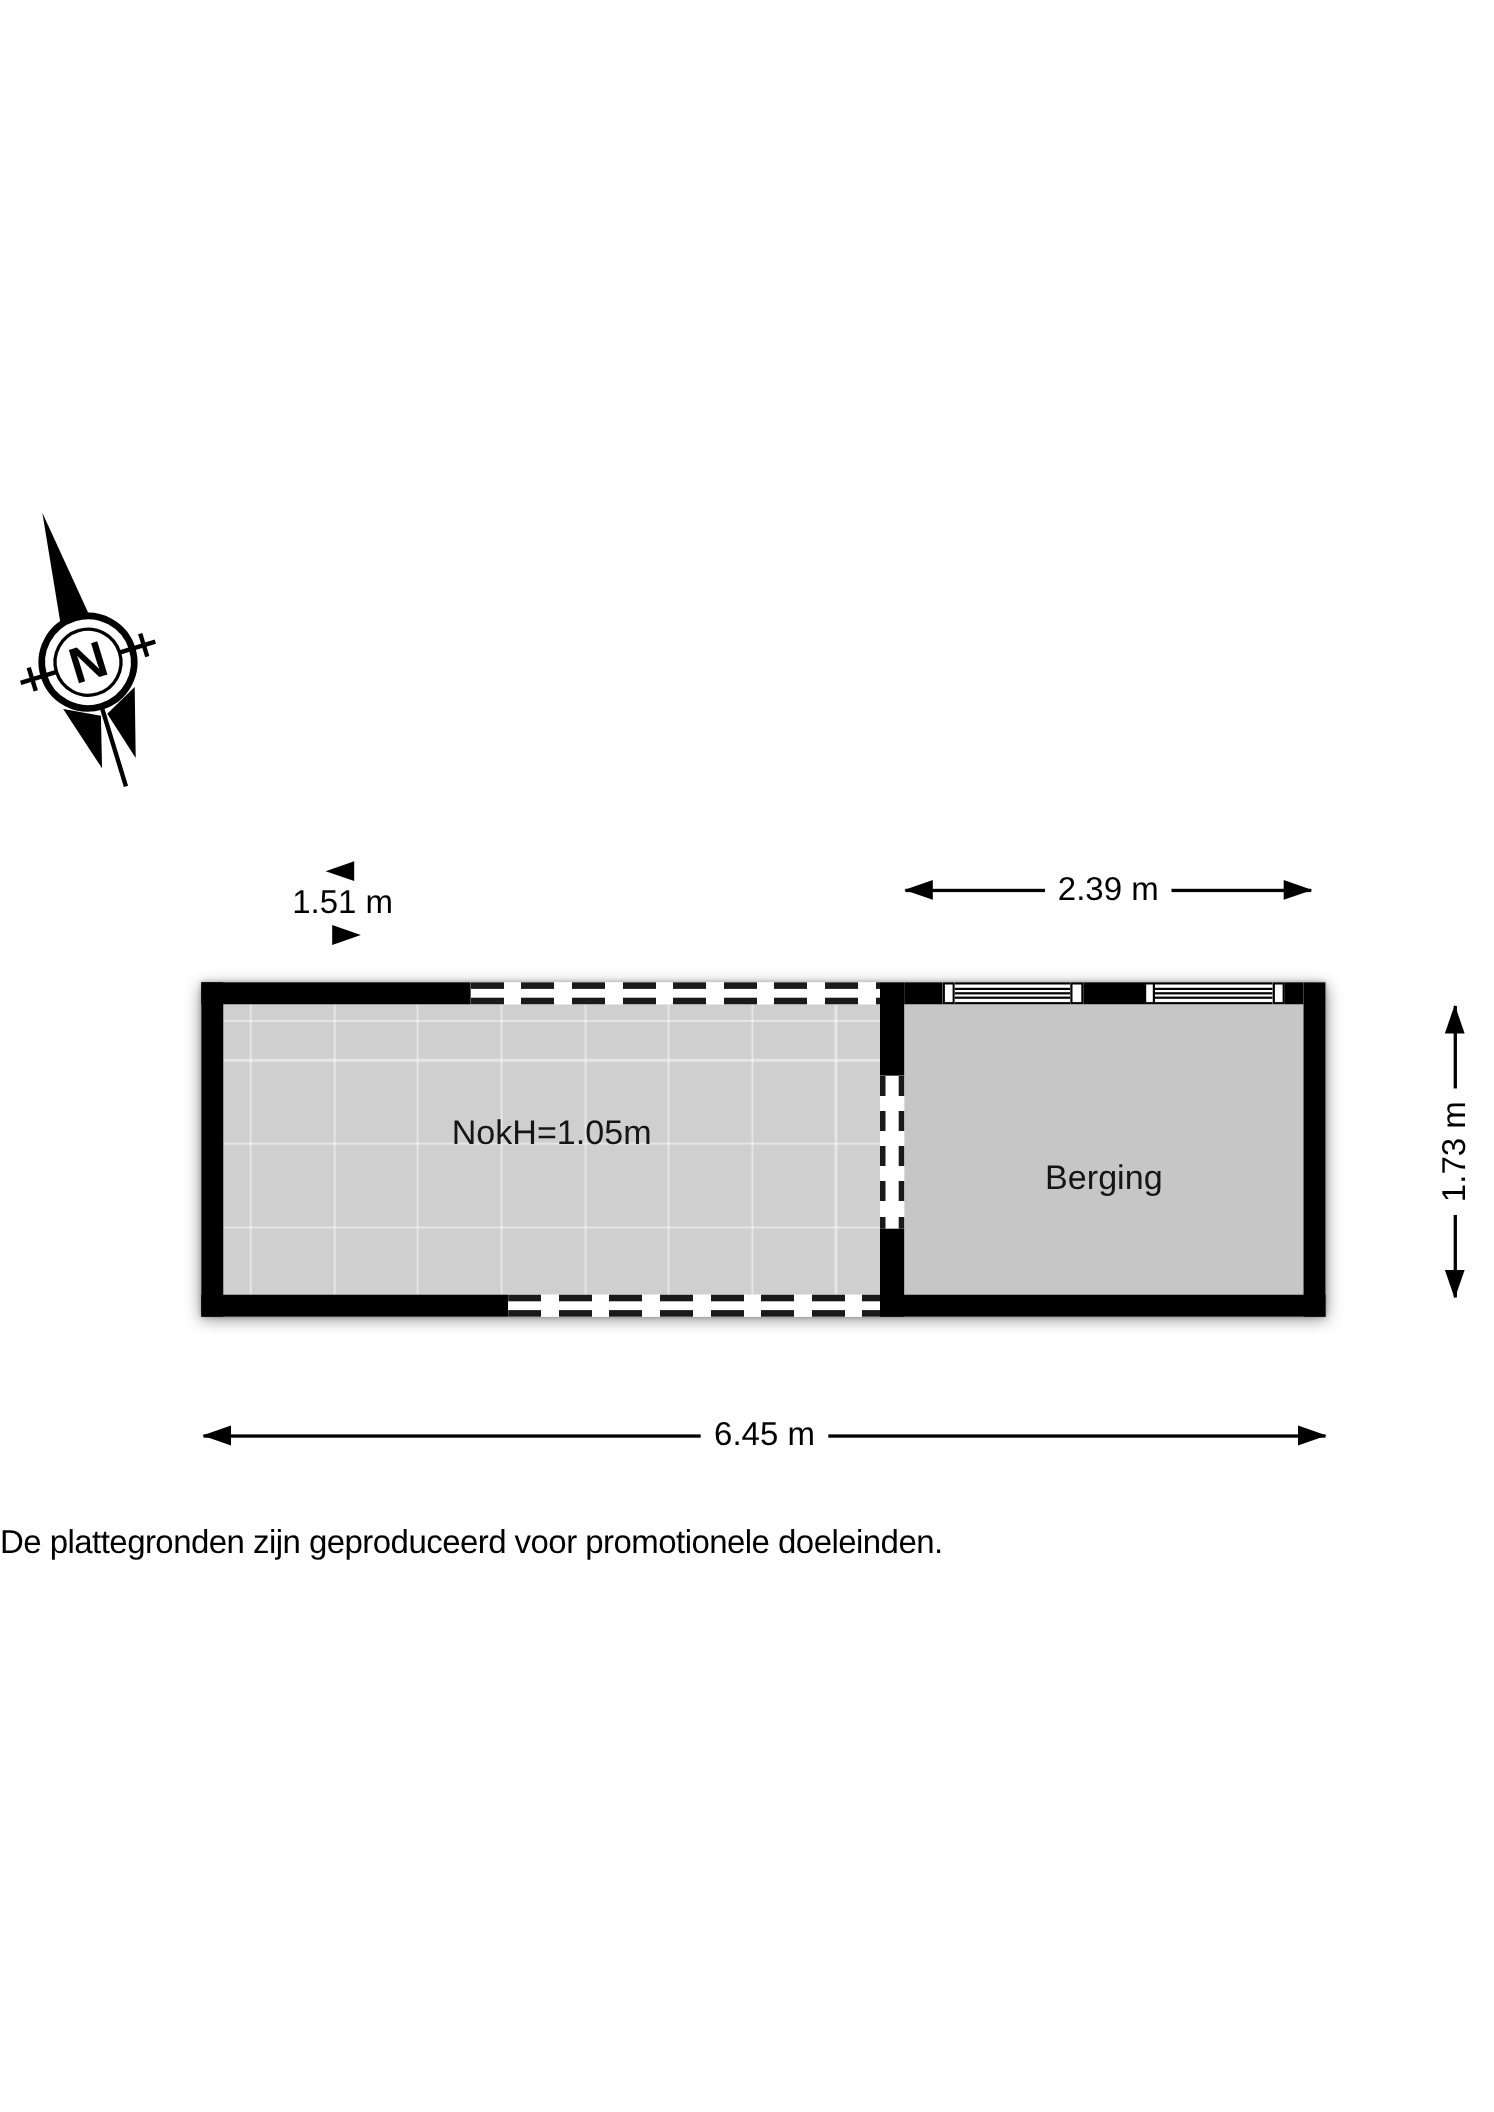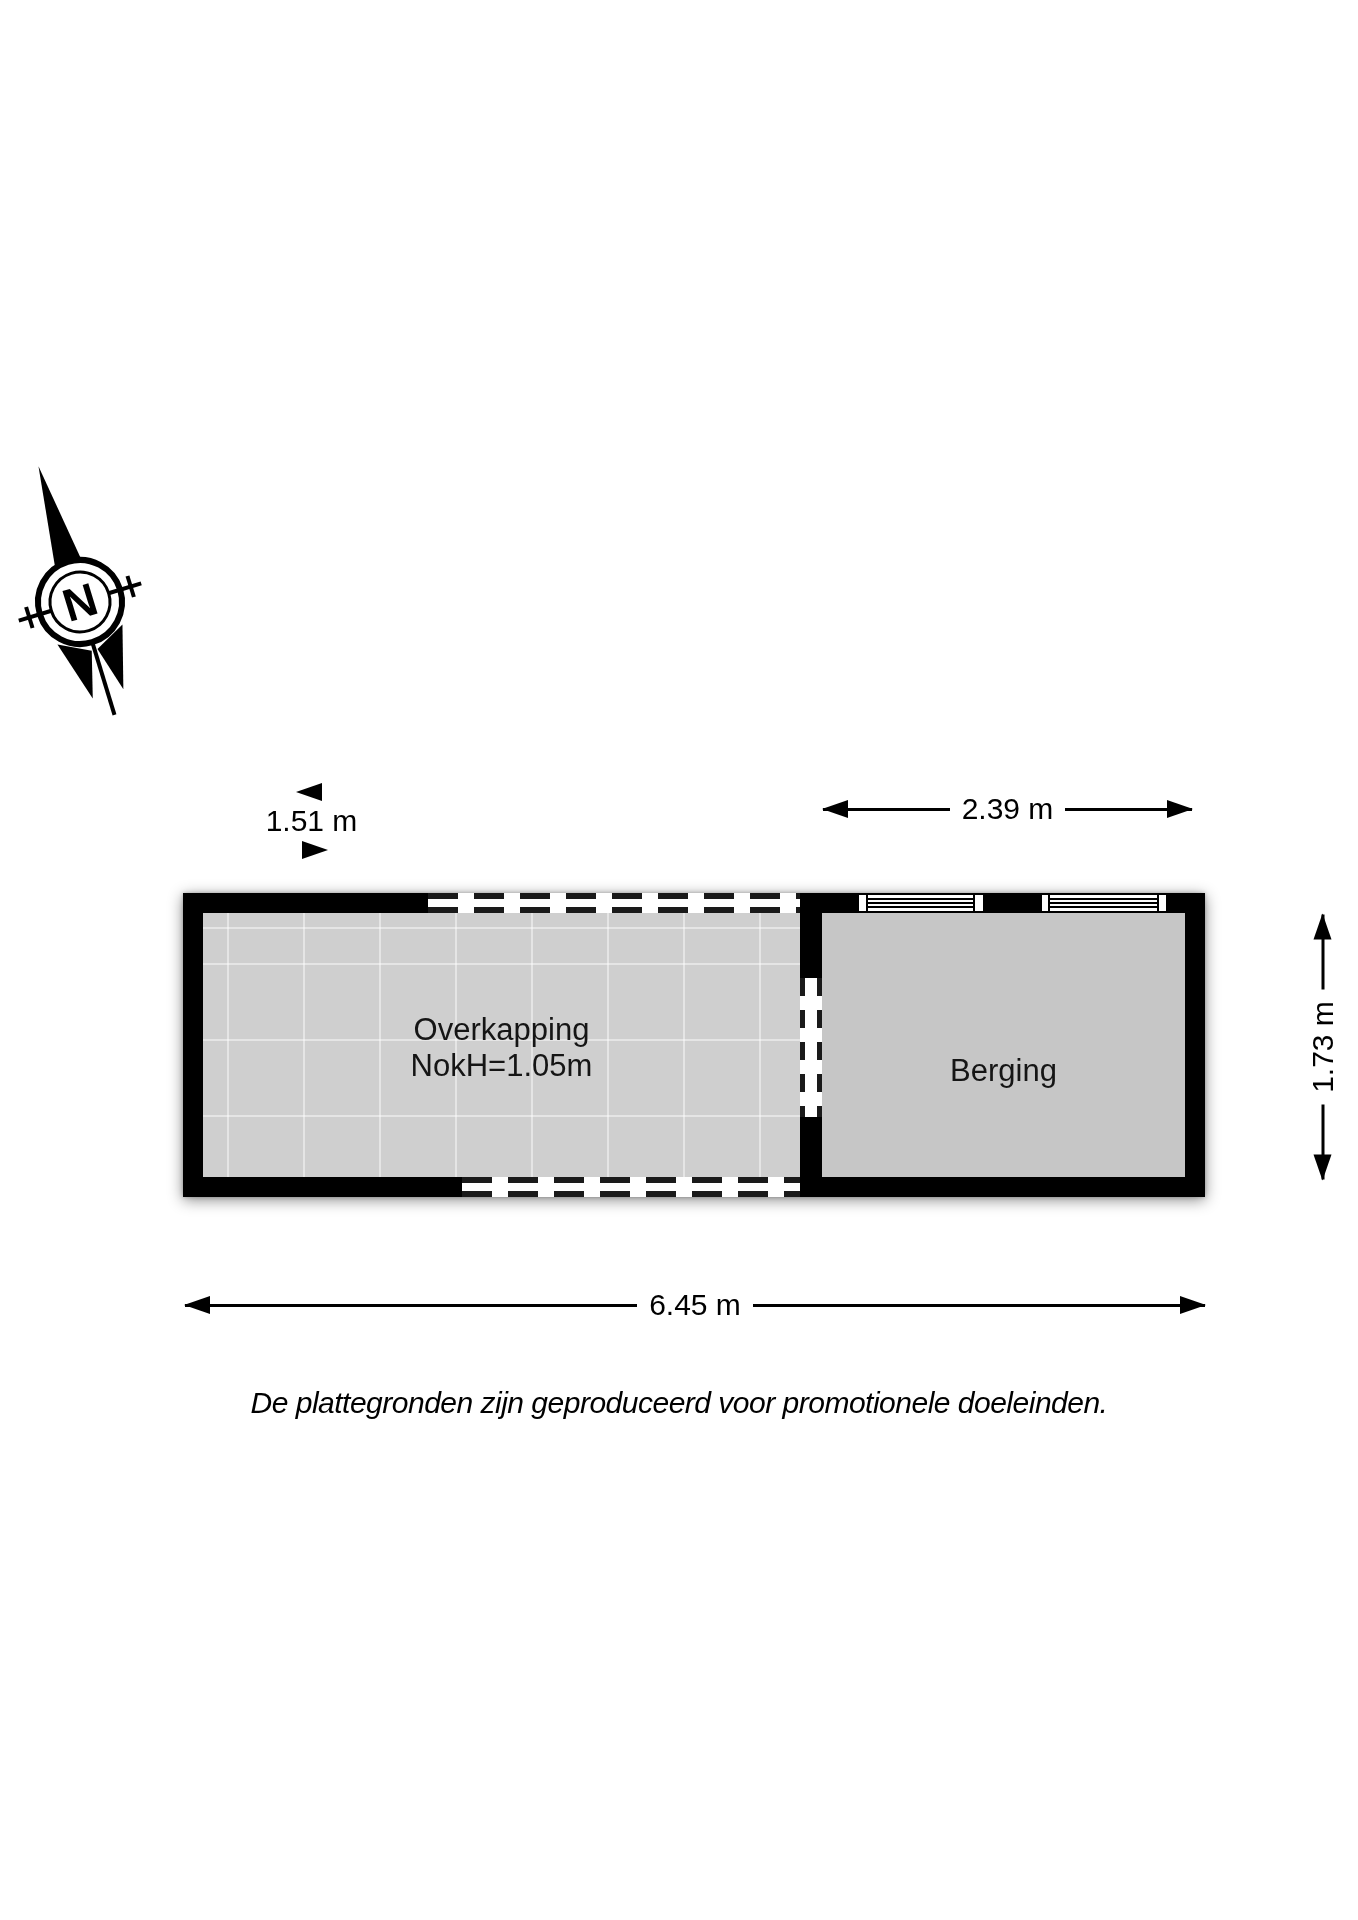--- a/index.html
+++ b/index.html
@@ -74,24 +74,23 @@
     position:absolute;height:20px;box-sizing:border-box;
     background:#fff;border:2px solid #000;
   }
 
   .room-label{
     position:absolute;text-align:center;font-size:31px;line-height:36px;color:#151515;
   }
 
   
   #disclaimer{
-    position:absolute;left:0;top:1384px;width:1358px;text-align:center;
+    position:absolute;left:0;top:1384px;width:1358px;text-align:left;
     font-size:30px;line-height:37px;color:#000;
     letter-spacing:-0.5px;
-    font-style:italic;
   }
 </style>
 </head>
 <body>
 
 <div id="canvas">
 
   <svg class="abs" style="left:8px;top:450px;" width="150" height="280" viewBox="-72 -152 150 280">
     <g transform="rotate(-17)">
 
@@ -158,21 +157,20 @@
     <div class="post" style="left:674px;top:0;width:11px;"></div>
     <div class="window" style="left:685px;top:0;width:105px;"></div>
     <div class="post" style="left:790px;top:0;width:12px;"></div>
     <div class="wall" style="left:802px;top:0;width:55px;height:20px;"></div>
     <div class="post" style="left:857px;top:0;width:10px;"></div>
     <div class="window" style="left:867px;top:0;width:107px;"></div>
     <div class="post" style="left:974px;top:0;width:11px;"></div>
     <div class="wall" style="left:985px;top:0;width:17px;height:20px;"></div>
 
     <div class="room-label" style="left:20px;top:119px;width:597px;">
-      <div>Overkapping</div>
       <div>NokH=1.05m</div>
     </div>
     <div class="room-label" style="left:639px;top:160px;width:363px;">
       <div>Berging</div>
     </div>
 
   </div>
 
   <div id="disclaimer">
     <div>De plattegronden zijn geproduceerd voor promotionele doeleinden.</div>

